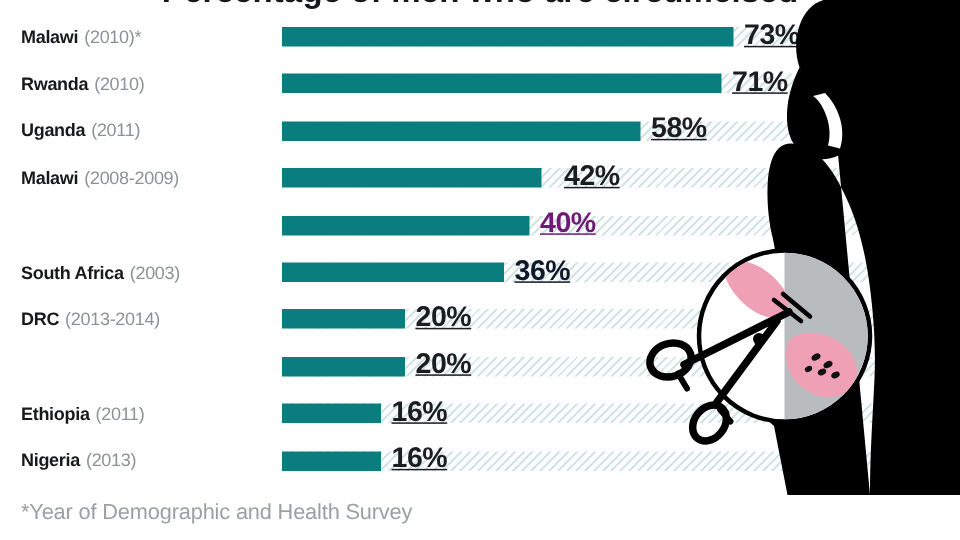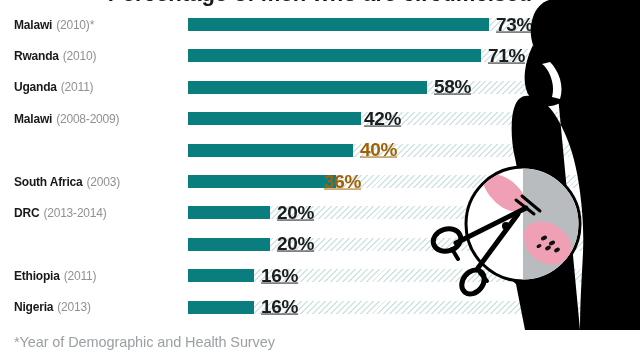--- a/index.html
+++ b/index.html
@@ -78,32 +78,32 @@
       </div>
       <div class="row" style="top: 80.8px;">
         <div class="track"></div>
         <div class="bar" style="width: 239px; background: rgb(10, 126, 126);"></div>
         <div class="pct" style="left: 434px; color: rgb(27, 29, 31);">58%</div>
         <div class="rowlabel"><span class="cname">Uganda</span><span class="cyear">(2011)</span></div>
       </div>
       <div class="row" style="top: 112.2px;">
         <div class="track"></div>
         <div class="bar" style="width: 173px; background: rgb(10, 126, 126);"></div>
-        <div class="pct" style="left: 364px; color: rgb(27, 29, 31); text-align: right;">42%</div>
+        <div class="pct" style="left: 376px; color: rgb(27, 29, 31); text-align: right;">42%</div>
         <div class="rowlabel"><span class="cname">Malawi</span><span class="cyear">(2008-2009)</span></div>
       </div>
       <div class="row" style="top: 143.6px;">
         <div class="track"></div>
         <div class="bar" style="width: 165px; background: rgb(10, 126, 126);"></div>
-        <div class="pct" style="left: 360px; color: #a16207;">40%</div>
+        <div class="pct" style="left: 360px; color: #701a75;">40%</div>
       </div>
       <div class="row" style="top: 175px;">
         <div class="track"></div>
         <div class="bar" style="width: 148px; background: rgb(10, 126, 126);"></div>
-        <div class="pct" style="left: 324px; color: #a16207;">36%</div>
+        <div class="pct" style="left: 343px; color: #0f172a;">36%</div>
         <div class="rowlabel"><span class="cname">South Africa</span><span class="cyear">(2003)</span></div>
       </div>
       <div class="row" style="top: 206.4px;">
         <div class="track"></div>
         <div class="bar" style="width: 82px; background: rgb(10, 126, 126);"></div>
         <div class="pct" style="left: 277px; color: rgb(27, 29, 31);">20%</div>
         <div class="rowlabel"><span class="cname">DRC</span><span class="cyear">(2013-2014)</span></div>
       </div>
       <div class="row" style="top: 237.8px;">
         <div class="track"></div>

